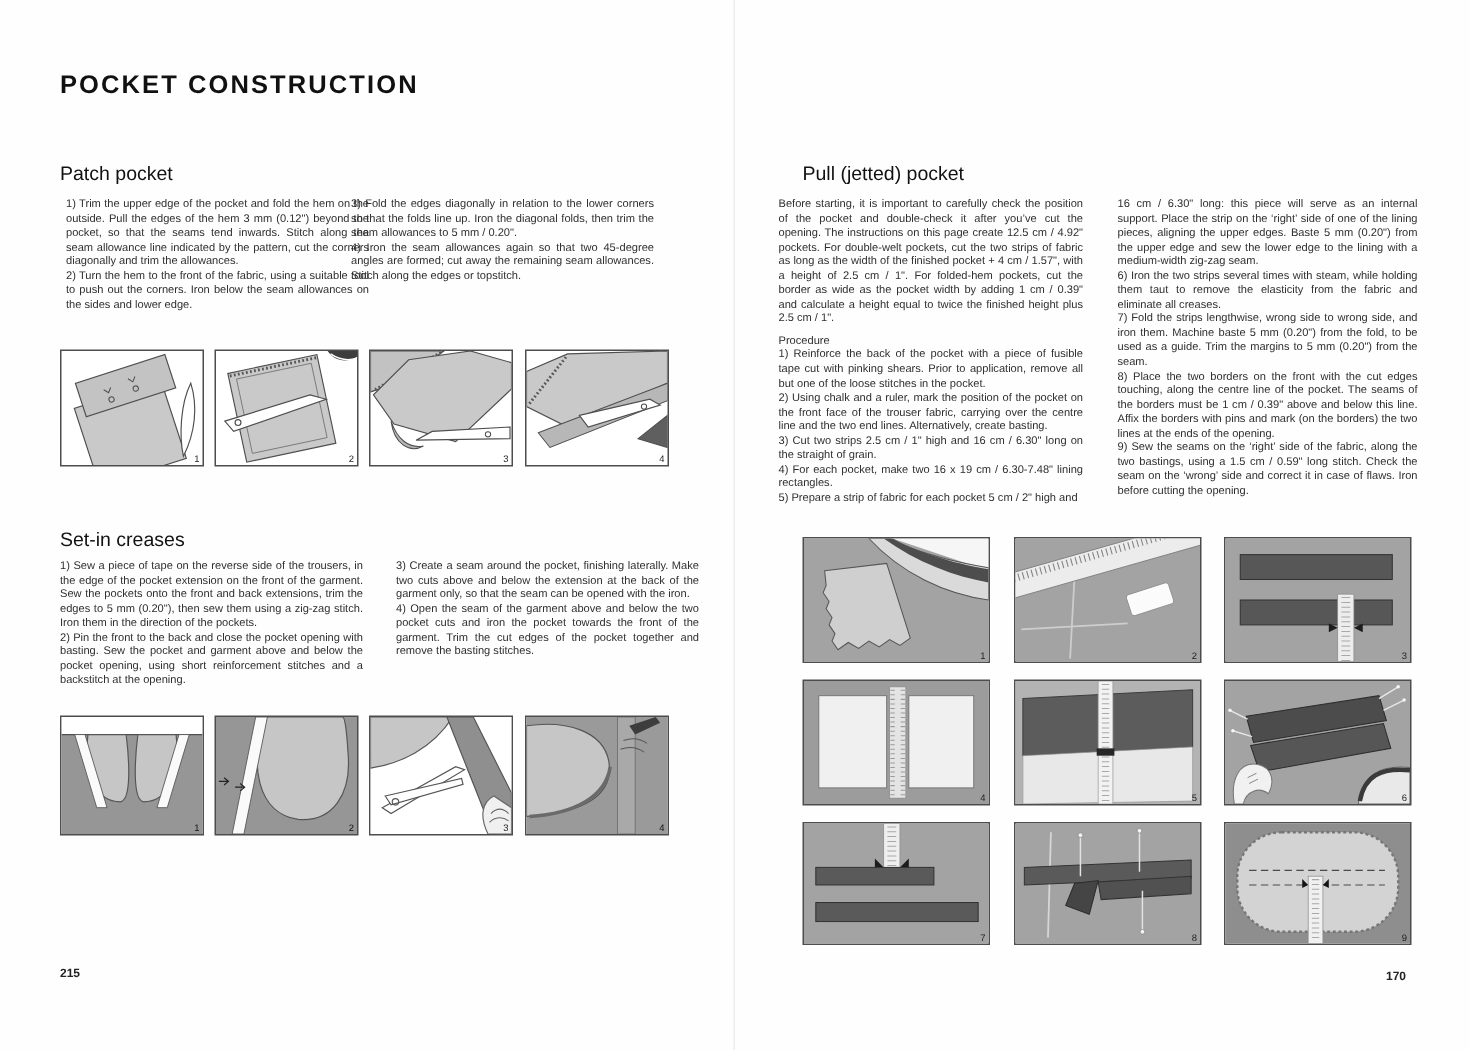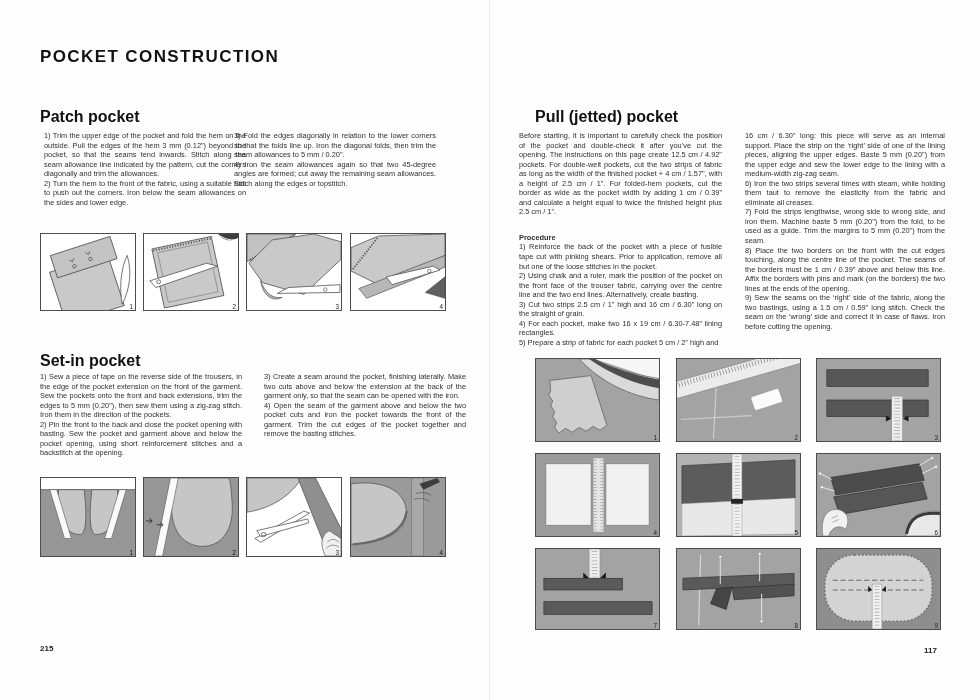--- a/index.html
+++ b/index.html
@@ -1,22 +1,22 @@
 <!DOCTYPE html>
 <html><head>
 <meta charset="utf-8">
 <style>
   html,body{margin:0;padding:0}
   body{width:980px;height:700px;position:relative;background:#fefefe;
        font-family:"Liberation Sans",sans-serif;color:#222;overflow:hidden}
   .abs{position:absolute}
   .title{font-size:17px;font-weight:bold;letter-spacing:1.4px;color:#111}
-  .h2{font-size:16px;font-weight:bold;color:#111}
+  .h2{font-size:13px;font-weight:normal;color:#111}
   .body-col{font-size:7.4px;line-height:9.55px;text-align:justify;white-space:pre-line;color:#2e2e2e}
-  .proc{font-weight:bold;font-size:7.4px;line-height:9.55px;margin-top:16px;color:#2e2e2e}
+  .proc{font-weight:normal;font-size:7.4px;line-height:9.55px;margin-top:5px;color:#2e2e2e}
   .panel{position:absolute;border:1px solid #4d4d4d;background:#fff;box-sizing:border-box}
   .panel svg{display:block;width:100%;height:100%}
   .pnum{position:absolute;right:2px;bottom:0;font-size:6.3px;line-height:7px;color:#1e1e1e}
   .pageno{font-size:8px;font-weight:bold;color:#222}
   .gutter{position:absolute;left:489px;top:0;width:1px;height:700px;background:#ededed}
 </style>
 </head>
 <body>
 
 <div class="gutter"></div>
@@ -76,21 +76,21 @@
     <polygon points="0,14 28,2 96,0 96,22 28,52 0,38" fill="#c9c9c9" stroke="#4f4f4f" stroke-width=".8"></polygon>
     <line x1="2" y1="36" x2="27" y2="4" stroke="#555" stroke-width="2" stroke-dasharray="1.2 1.6"></line>
     <polygon points="8,56 96,22 96,34 16,66" fill="#b7b7b7" stroke="#4f4f4f" stroke-width=".7"></polygon>
     <polygon points="76,60 96,44 96,66" fill="#5f5f5f" stroke="#4f4f4f" stroke-width=".7"></polygon>
     <polygon points="36,44 84,33 91,37 42,52" fill="#fff" stroke="#4f4f4f" stroke-width=".8"></polygon>
     <circle cx="80" cy="38" r="1.8" fill="none" stroke="#4f4f4f" stroke-width=".7"></circle>
   </svg>
   <span class="pnum">4</span>
 </div>
 
-<div class="abs h2" style="left:40px;top:352px">Set-in pocket</div>
+<div class="abs h2" style="left:40px;top:352px">Set-in creases</div>
 <div class="abs body-col" style="left:40px;top:372px;width:202px">1) Sew a piece of tape on the reverse side of the trousers, in the edge of the pocket extension on the front of the garment. Sew the pockets onto the front and back extensions, trim the edges to 5 mm (0.20"), then sew them using a zig-zag stitch. Iron them in the direction of the pockets.
 2) Pin the front to the back and close the pocket opening with basting. Sew the pocket and garment above and below the pocket opening, using short reinforcement stitches and a backstitch at the opening.</div>
 <div class="abs body-col" style="left:264px;top:372px;width:202px">3) Create a seam around the pocket, finishing laterally. Make two cuts above and below the extension at the back of the garment only, so that the seam can be opened with the iron.
 4) Open the seam of the garment above and below the two pocket cuts and iron the pocket towards the front of the garment. Trim the cut edges of the pocket together and remove the basting stitches.</div>
 
 <div class="panel" style="left:40px;top:477px;width:96px;height:80px">
   <svg viewBox="0 0 96 80" preserveAspectRatio="none">
     <rect width="96" height="80" fill="#969696"></rect>
     <rect width="96" height="12" fill="#fff"></rect>
     <line x1="0" y1="12" x2="96" y2="12" stroke="#4f4f4f" stroke-width=".8"></line>
@@ -278,13 +278,13 @@
     <line x1="16" y1="32" x2="108" y2="32" stroke="#4a4a4a" stroke-width=".8" stroke-dasharray="5 3"></line>
     <line x1="16" y1="42" x2="108" y2="42" stroke="#4a4a4a" stroke-width=".8" stroke-dasharray="5 3"></line>
     <rect x="56" y="36" width="10" height="46" fill="#f0f0f0" stroke="#8a8a8a" stroke-width=".5"></rect>
     <line x1="61" y1="38" x2="61" y2="80" stroke="#a8a8a8" stroke-width="5" stroke-dasharray="0.7 2.6"></line>
     <polygon points="52,38 56,42 52,44" fill="#141414"></polygon>
     <polygon points="70,38 66,42 70,44" fill="#141414"></polygon>
   </svg>
   <span class="pnum">9</span>
 </div>
 
-<div class="abs pageno" style="left:924px;top:646px">117</div>
+<div class="abs pageno" style="left:924px;top:646px">170</div>
 
 </body></html>

